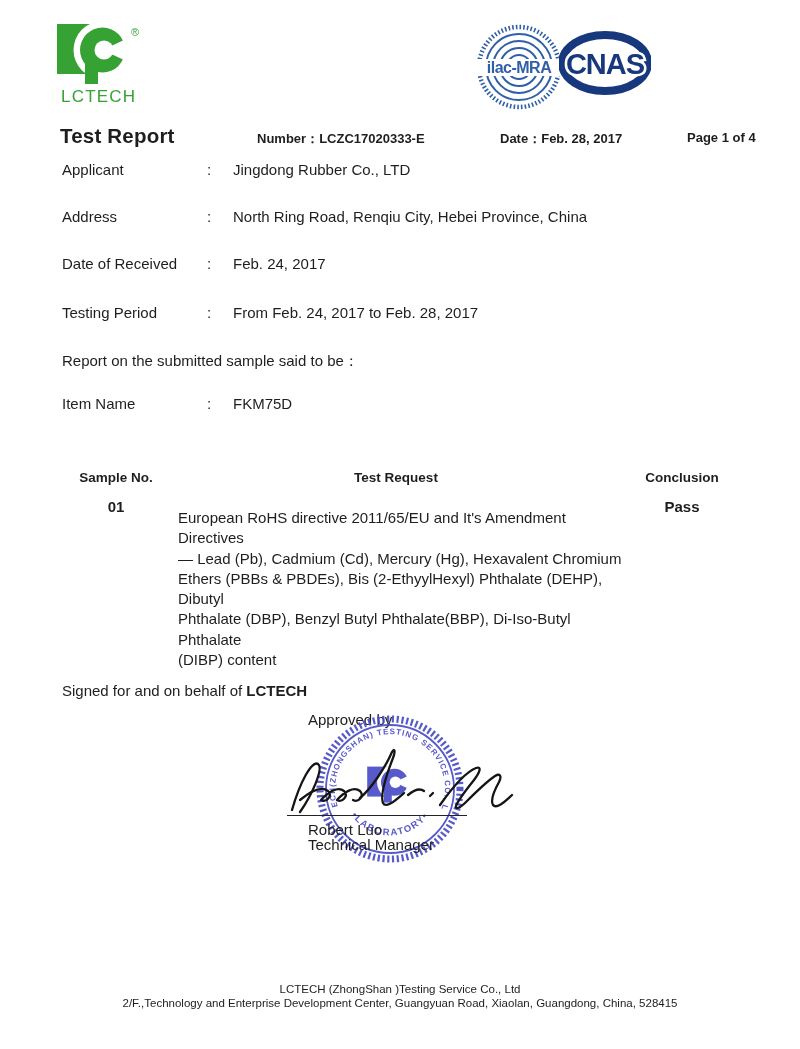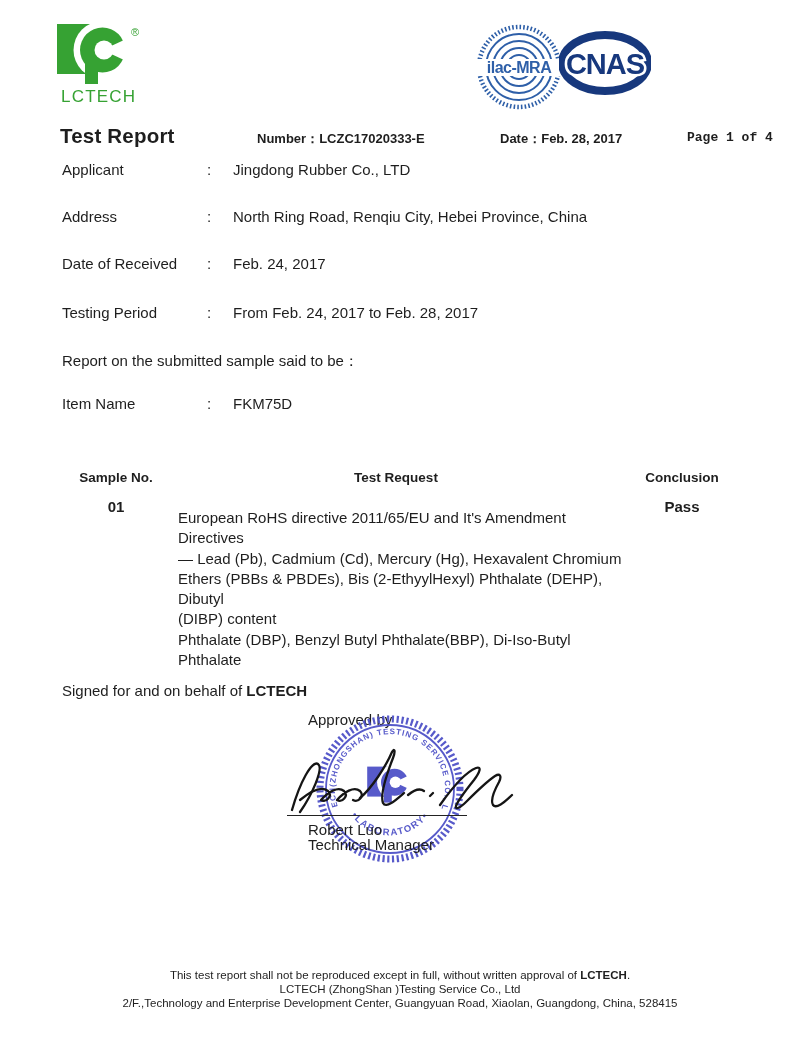--- a/index.html
+++ b/index.html
@@ -62,21 +62,21 @@
   </svg>
 
 
   <div class="abs title" style="left:60px;top:124px;">Test Report</div>
   <div class="abs hmeta" style="left:218px;top:130px;">
     <span>Number：</span><span>LCZC17020333-E</span>
   </div>
   <div class="abs hmeta" style="left:461px;top:130px;">
     <span>Date：</span><span>Feb. 28, 2017</span>
   </div>
-  <div class="abs hmeta" style="left:648px;top:130px;font-family:Liberation Mono, monospace;">Page 1 of 4</div>
+  <div class="abs hmeta" style="left:648px;top:130px;">Page 1 of 4</div>
 
   <div class="abs fs13" style="left:0;top:161px;width:800px;">
     <span class="abs field-label">Applicant</span>
     <span class="abs field-colon">:</span>
     <span class="abs field-value">Jingdong Rubber Co., LTD</span>
   </div>
   <div class="abs fs13" style="left:0;top:208px;width:800px;">
     <span class="abs field-label">Address</span>
     <span class="abs field-colon">:</span>
     <span class="abs field-value">North Ring Road, Renqiu City, Hebei Province, China</span>
@@ -102,22 +102,22 @@
 
   <div class="abs tbl-head" style="left:56px;top:470px;width:120px;">Sample No.</div>
   <div class="abs tbl-head" style="left:296px;top:470px;width:200px;">Test Request</div>
   <div class="abs tbl-head" style="left:622px;top:470px;width:120px;">Conclusion</div>
 
   <div class="abs fs13 b" style="left:56px;top:498px;width:120px;text-align:center;">01</div>
   <div class="abs fs13 req-lines" style="left:178px;top:508px;width:452px;">
     <div>European RoHS directive 2011/65/EU and It's Amendment Directives</div>
     <div>— Lead (Pb), Cadmium (Cd), Mercury (Hg), Hexavalent Chromium</div>
     <div>Ethers (PBBs &amp; PBDEs), Bis (2-EthyylHexyl) Phthalate (DEHP), Dibutyl</div>
+    <div>Phthalate (DBP), Benzyl Butyl Phthalate(BBP), Di-Iso-Butyl Phthalate</div>
     <div>(DIBP) content</div>
-    <div>Phthalate (DBP), Benzyl Butyl Phthalate(BBP), Di-Iso-Butyl Phthalate</div>
   </div>
   <div class="abs fs13 b" style="left:622px;top:498px;width:120px;text-align:center;">Pass</div>
 
   <div class="abs fs13" style="left:62px;top:682px;">
     <span>Signed for and on behalf of </span><span class="b">LCTECH</span>
   </div>
 
   <div class="abs fs13" style="left:308px;top:711px;">Approved by</div>
 
   <svg class="abs" style="left:315px;top:714px;opacity:.93;" width="150" height="150" viewBox="0 0 150 150">
@@ -152,19 +152,16 @@
       <path d="M360,798 C372,788 386,766 392,752 C394,748 396,750 393,758 C386,776 380,795 383,803 C386,809 396,800 404,793"></path>
       <path d="M408,795 C414,790 420,788 424,791"></path>
       <path d="M430,796 L433,793"></path>
       <path d="M440,805 C452,788 466,772 476,768 C482,766 480,772 474,780 C466,790 458,800 456,806 C455,810 460,808 466,802 C474,794 486,782 495,776 C500,773 502,776 499,782 C494,791 490,800 493,805 C496,809 504,803 512,795"></path>
     </g>
   </svg>
 
   <div class="abs fs13" style="left:308px;top:821px;">Robert Luo</div>
   <div class="abs fs13" style="left:308px;top:836px;">Technical Manager</div>
 
-  <div class="abs footer-line" style="top:969px;">
-    <span>This test report shall not be reproduced except in full, without written approval of </span><span class="b">LCTECH</span><span>.</span>
-  </div>
   <div class="abs footer-line" style="top:983px;">LCTECH (ZhongShan )Testing Service Co., Ltd</div>
   <div class="abs footer-line" style="top:997px;">2/F.,Technology and Enterprise Development Center, Guangyuan Road, Xiaolan, Guangdong, China, 528415</div>
 
 </div>
 
 </body></html>

